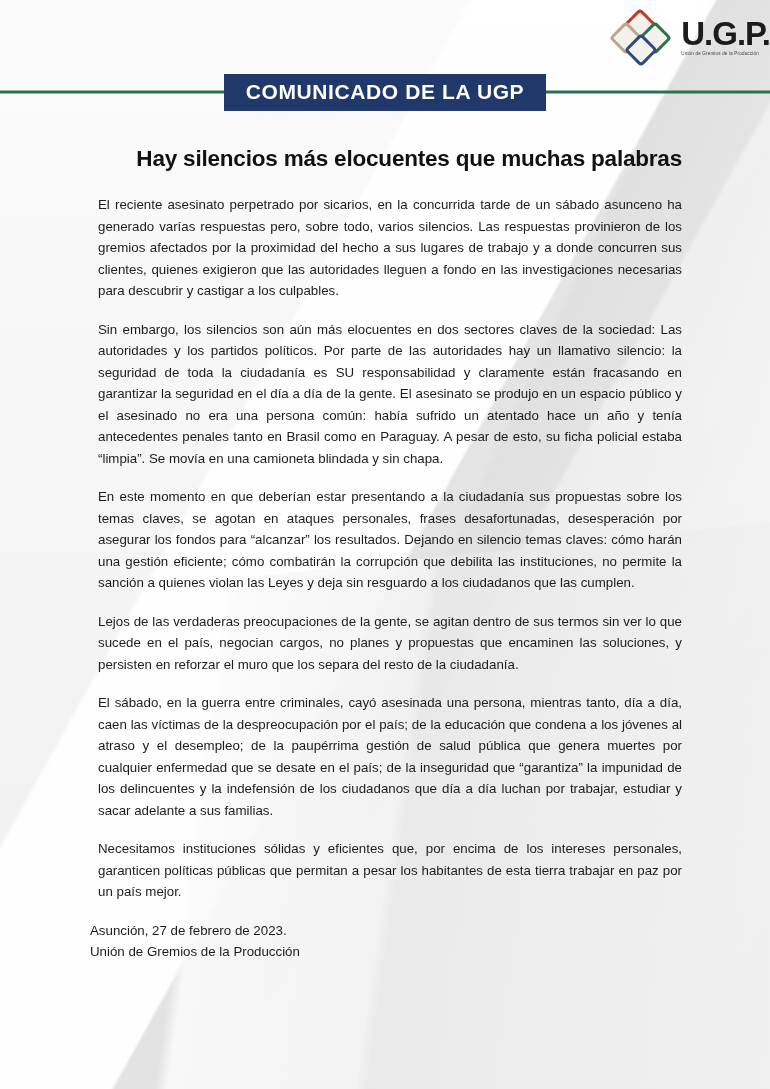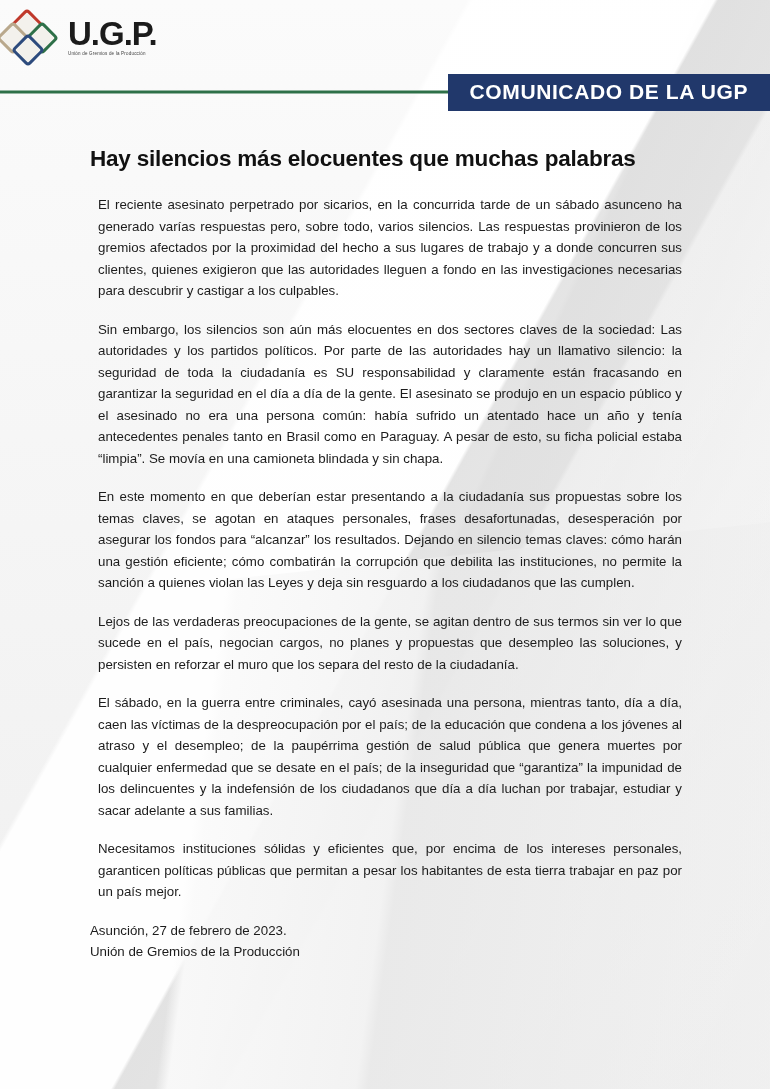--- a/index.html
+++ b/index.html
@@ -46,21 +46,21 @@
        rgba(243,243,243,0.9) 46%, rgba(233,233,233,0.85) 47%,
        rgba(238,238,238,0.6) 70%, rgba(246,246,246,0.3) 100%);
     transform: rotate(-6deg);
     pointer-events: none;
   }
   .content { position: relative; z-index: 3; }
 
   
   .logo-wrap {
     display: flex;
-    justify-content: flex-start;
+    justify-content: flex-end;
     align-items: center;
     padding-top: 8px;
     height: 58px;
   }
   .logo {
     display: flex;
     align-items: center;
     gap: 2px;
   }
   .logo-mark {
@@ -102,21 +102,21 @@
     margin-top: 2px;
     transform: scaleY(1.1);
   }
 
   
   .banner-zone {
     position: relative;
     height: 40px;
     display: flex;
     align-items: center;
-    justify-content: flex-end;
+    justify-content: center;
     margin-top: 6px;
   }
   .green-rule {
     position: absolute;
     left: 0;
     right: 0;
     top: 50%;
     height: 3px;
     background: #2e7048;
     transform: translateY(-50%);
@@ -131,21 +131,21 @@
     letter-spacing: 0.6px;
     padding: 6px 22px 7px 22px;
     white-space: nowrap;
   }
 
   
   .doc {
     padding: 0 88px 0 90px;
   }
   .doc-title {
-    text-align: left;
+    text-align: right;
     font-size: 22.5px;
     font-weight: bold;
     color: #111111;
     margin: 34px 0 22px 0;
     letter-spacing: -0.2px;
   }
   .para {
     font-size: 13.3px;
     line-height: 21.5px;
     color: #1c1c1c;
@@ -190,21 +190,21 @@
       <div class="green-rule"></div>
       <div class="banner">COMUNICADO DE LA UGP</div>
     </div>
 
     <div class="doc">
       <h1 class="doc-title">Hay silencios más elocuentes que muchas palabras</h1>
 
       <p class="para">El reciente asesinato perpetrado por sicarios, en la concurrida tarde de un sábado asunceno ha generado varías respuestas pero, sobre todo, varios silencios. Las respuestas provinieron de los gremios afectados por la proximidad del hecho a sus lugares de trabajo y a donde concurren sus clientes, quienes exigieron que las autoridades lleguen a fondo en las investigaciones necesarias para descubrir y castigar a los culpables.</p>
       <p class="para">Sin embargo, los silencios son aún más elocuentes en dos sectores claves de la sociedad: Las autoridades y los partidos políticos. Por parte de las autoridades hay un llamativo silencio: la seguridad de toda la ciudadanía es SU responsabilidad y claramente están fracasando en  garantizar la seguridad en el día a día de la gente. El asesinato se produjo en un espacio público y el asesinado no era una persona común: había sufrido un atentado hace un año y tenía antecedentes penales tanto en Brasil como en Paraguay. A pesar de esto, su ficha policial estaba “limpia”. Se movía en una camioneta blindada y sin chapa.</p>
       <p class="para">En este momento en que deberían estar presentando a la ciudadanía sus propuestas sobre los temas claves, se agotan en ataques personales, frases desafortunadas, desesperación por asegurar los fondos para “alcanzar” los resultados. Dejando en silencio temas claves: cómo harán una gestión eficiente; cómo combatirán la corrupción que debilita las instituciones, no permite la sanción a quienes violan las Leyes y deja sin resguardo a los ciudadanos que las cumplen.</p>
-      <p class="para">Lejos de las verdaderas preocupaciones de la gente, se agitan dentro de sus termos sin ver lo que sucede en el país, negocian cargos, no planes y propuestas que desempleo las soluciones, y persisten en reforzar el muro que los separa del resto de la ciudadanía.</p>
+      <p class="para">Lejos de las verdaderas preocupaciones de la gente, se agitan dentro de sus termos sin ver lo que sucede en el país, negocian cargos, no planes y propuestas que encaminen las soluciones, y persisten en reforzar el muro que los separa del resto de la ciudadanía.</p>
       <p class="para">El sábado, en la guerra entre criminales, cayó asesinada una persona, mientras tanto, día a día, caen las víctimas de la despreocupación por el país; de la educación que condena a los jóvenes al atraso y el desempleo; de la paupérrima gestión de salud pública que genera muertes por cualquier enfermedad que se desate en el país; de la inseguridad que “garantiza” la impunidad de los delincuentes y la indefensión de los ciudadanos que día a día luchan por trabajar, estudiar y sacar adelante a sus familias.</p>
       <p class="para">Necesitamos instituciones sólidas y eficientes que, por encima de los intereses personales, garanticen políticas públicas que permitan a pesar los habitantes de esta tierra trabajar en paz por un país mejor.</p>
 
       <div class="sig-block">
         <p class="sig">Asunción, 27 de febrero de 2023.</p>
         <p class="sig">Unión de Gremios de la Producción</p>
       </div>
     </div>
 
   </div>

